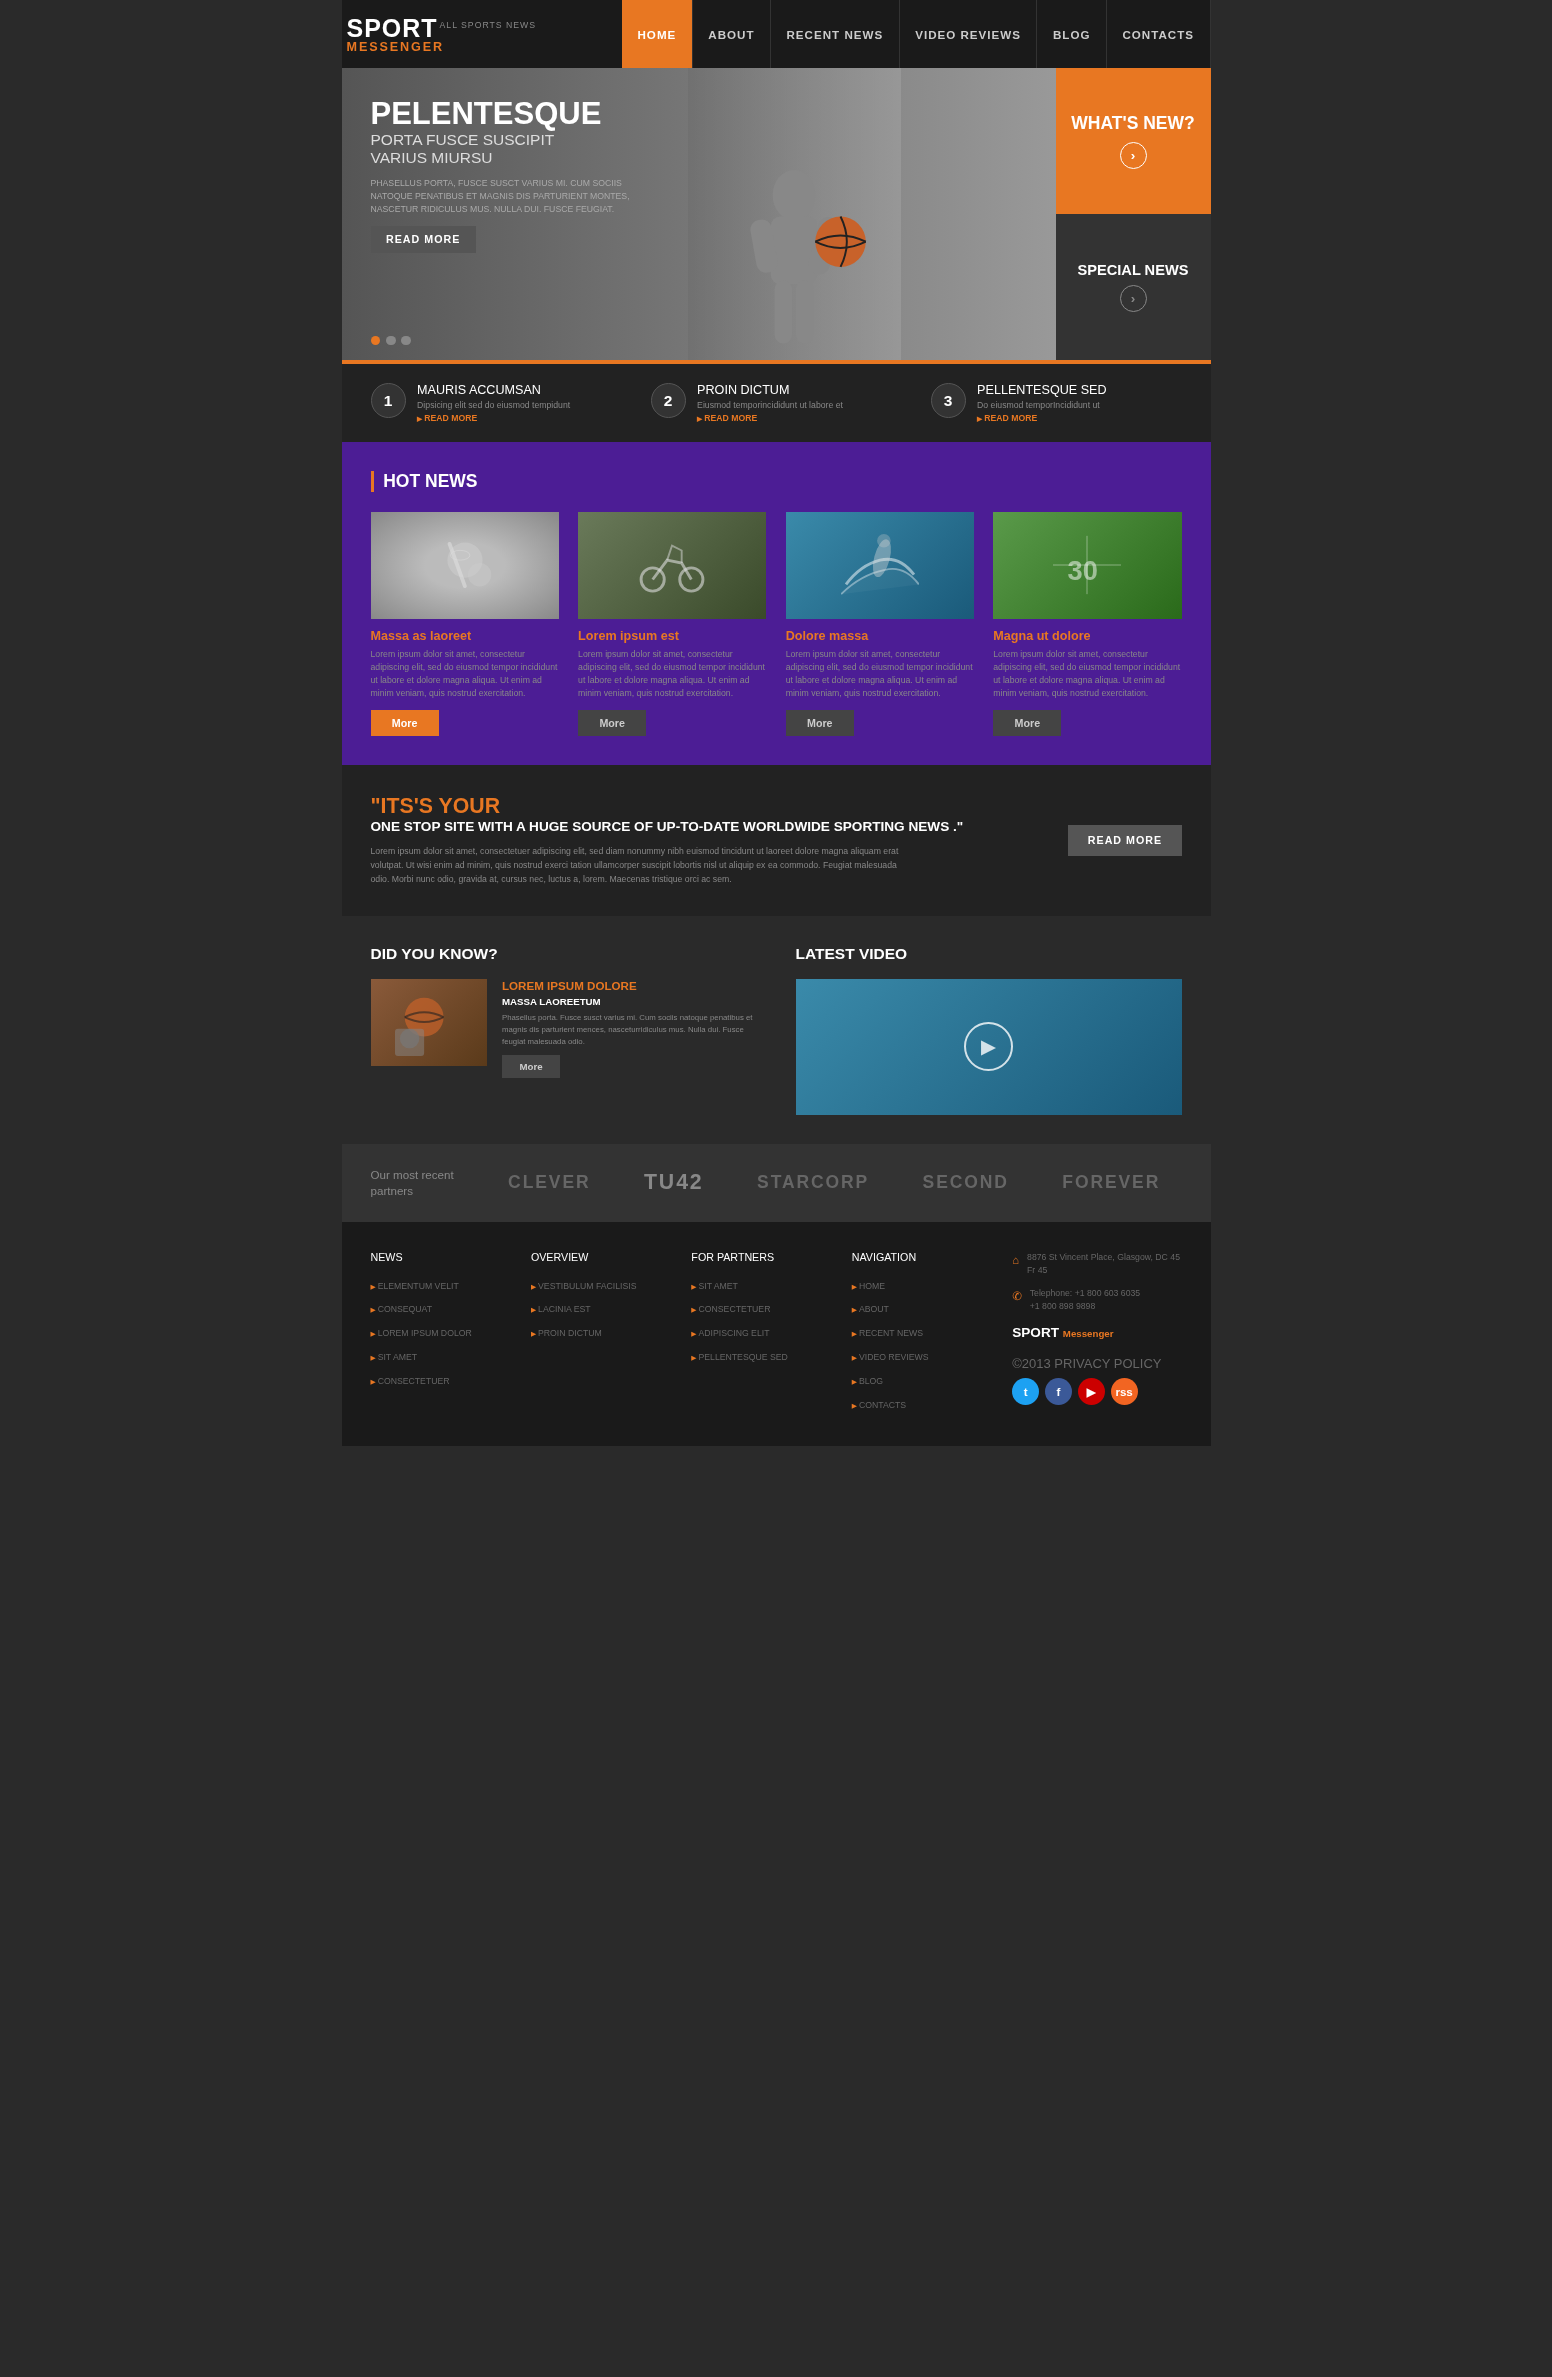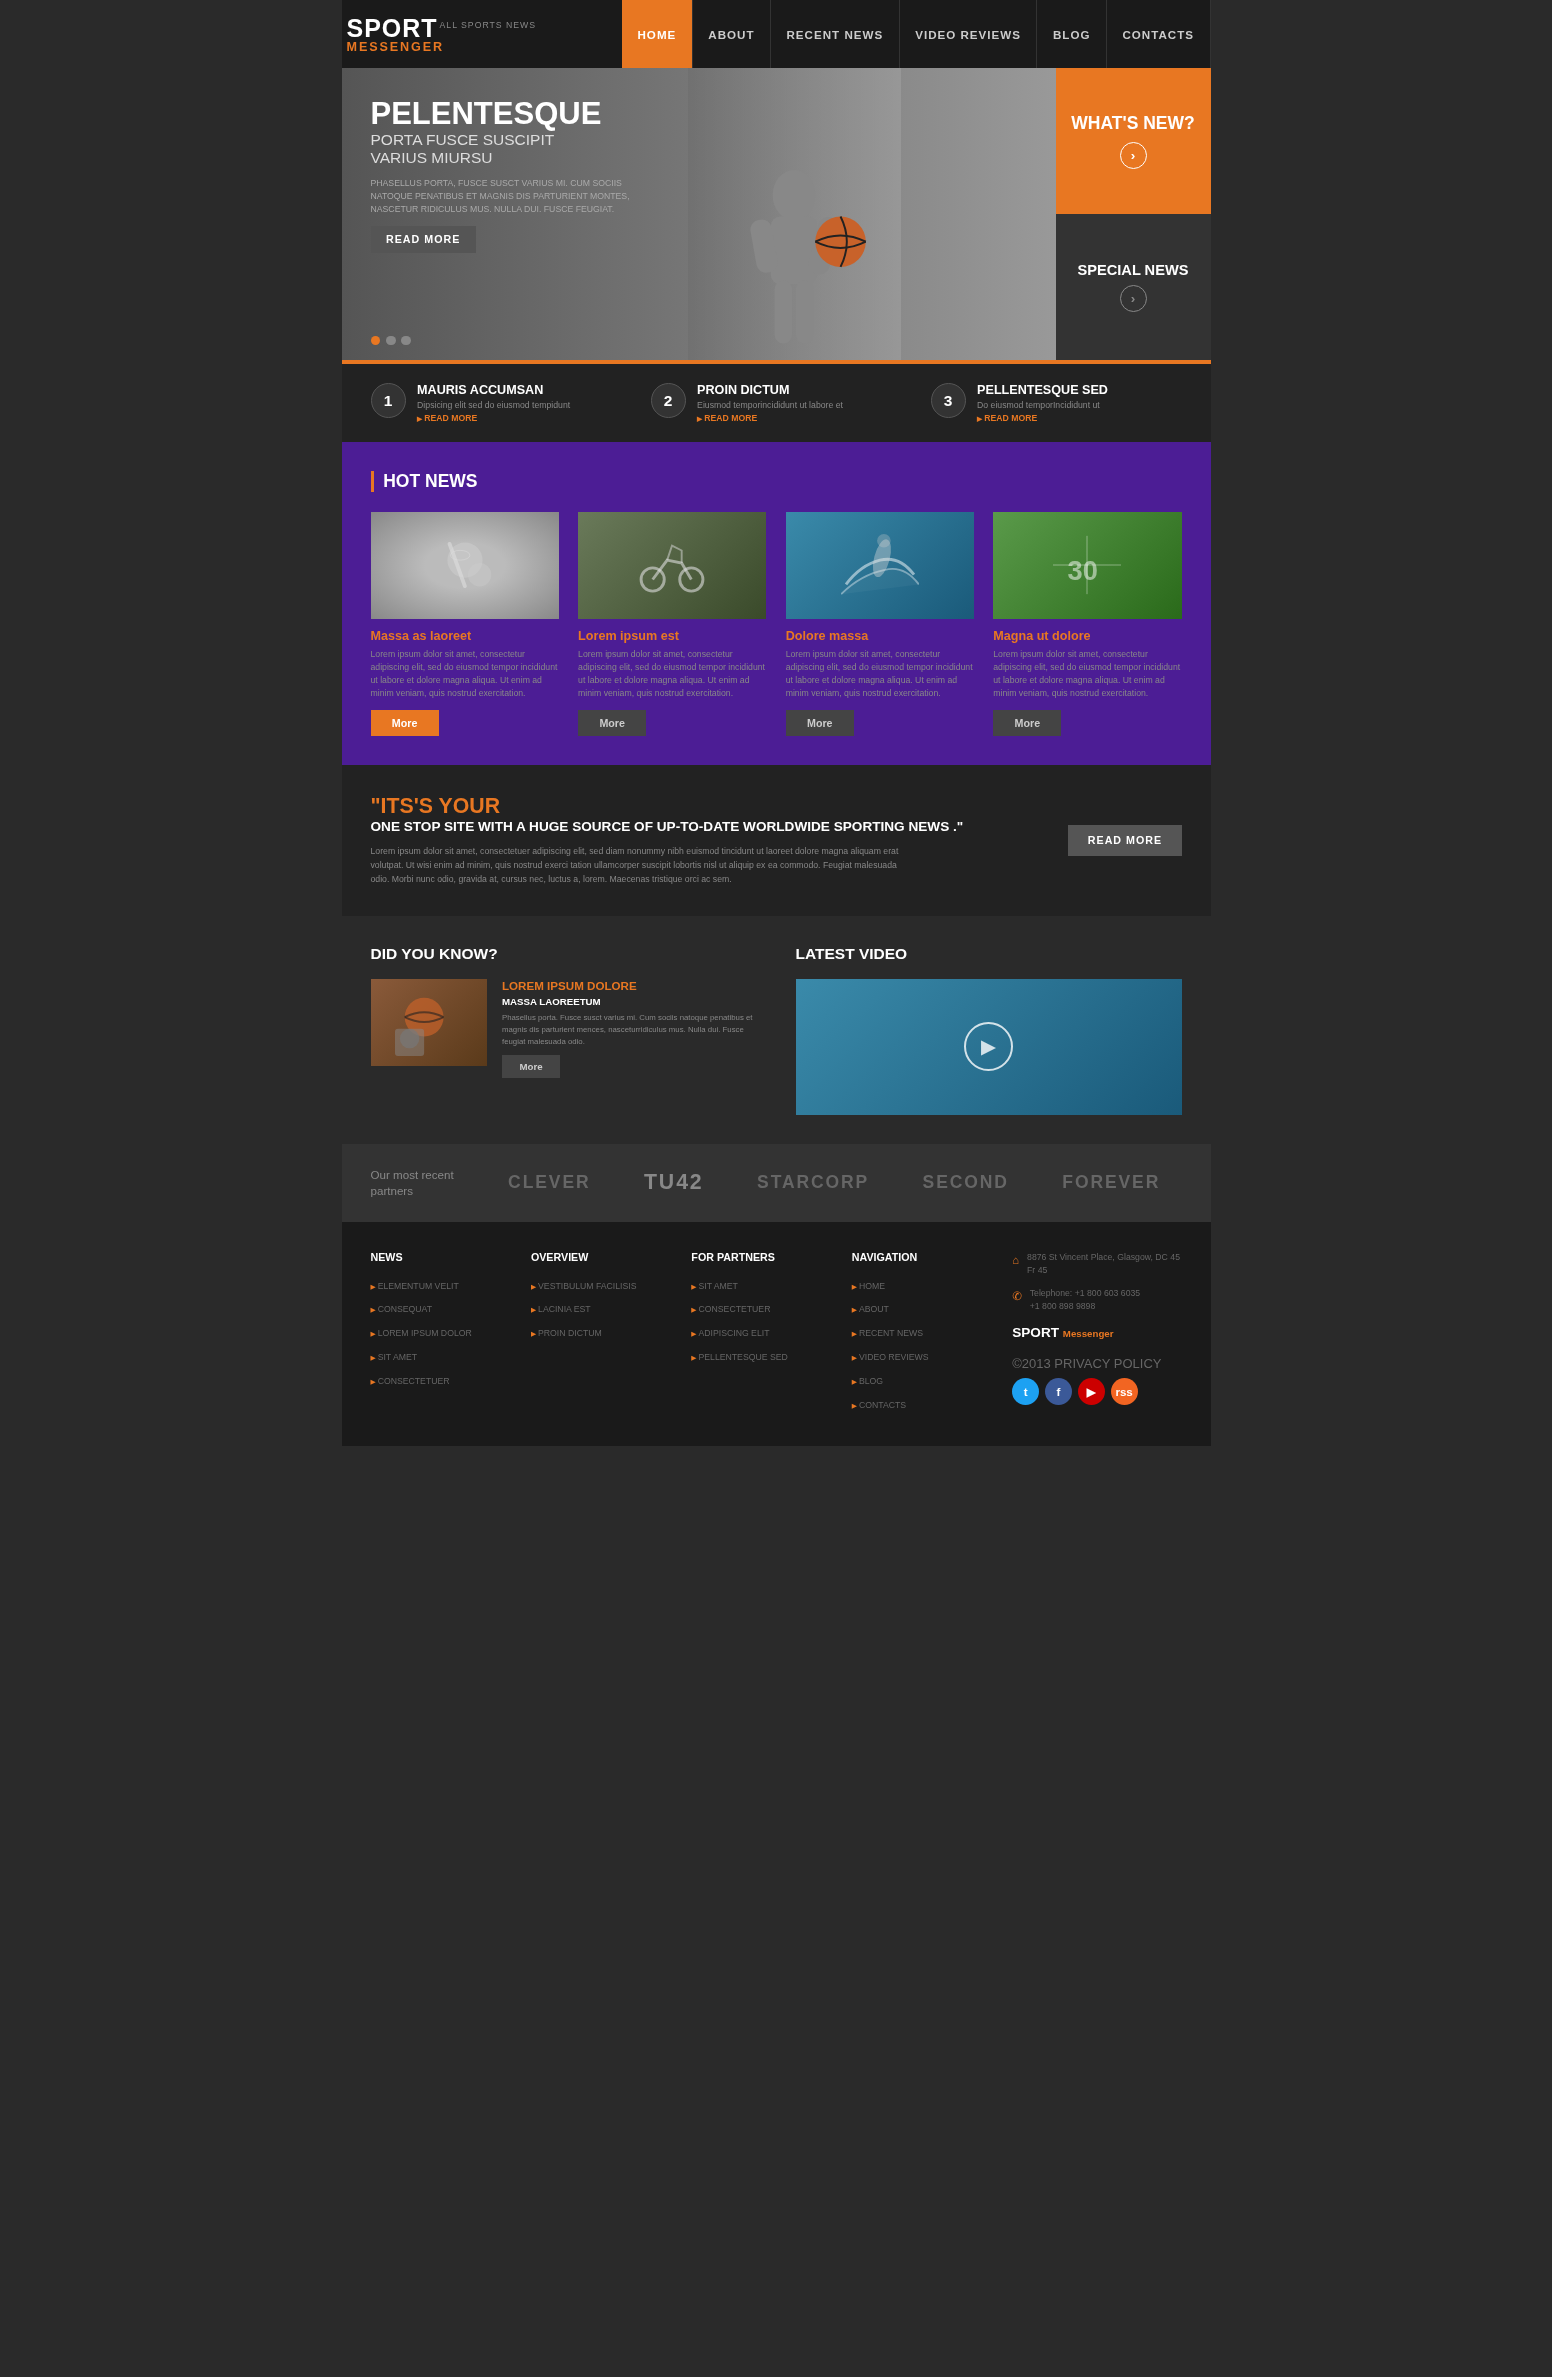--- a/index.html
+++ b/index.html
@@ -31,21 +31,21 @@
     .hero-special { background: #333; flex: 1; display: flex; flex-direction: column; align-items: center; justify-content: center; color: #fff; font-size: 14.6px; font-weight: 900; text-align: center; padding: 9.7px; cursor: pointer; }
     .hero-special .arrow-circle { width: 27px; height: 27px; border-radius: 50%; border: 1.9px solid #888; display: flex; align-items: center; justify-content: center; margin-top: 7.8px; font-size: 13.6px; color: #888; }
 
     
     .orange-bar { height: 3.9px; background: #e87722; }
 
     
     .featured { background: #222; padding: 19.4px 29px; display: flex; gap: 29px; }
     .featured-item { display: flex; align-items: flex-start; gap: 11.6px; flex: 1; }
     .featured-num { width: 35px; height: 35px; border-radius: 50%; background: #333; color: #fff; display: flex; align-items: center; justify-content: center; font-size: 15.5px; font-weight: 900; flex-shrink: 0; border: 1.9px solid #555; }
-    .featured-body .title { color: #fff; font-size: 12.6px; font-weight: 700; text-transform: uppercase; }
+    .featured-body .title { color: #fff; font-size: 12.6px; font-weight: 400; text-transform: uppercase; }
     .featured-body .desc { color: #888; font-size: 8.7px; margin: 2.9px 0; }
     .featured-body .read-more { color: #e87722; font-size: 8.7px; font-weight: bold; text-transform: uppercase; cursor: pointer; }
     .featured-body .read-more::before { content: "▶ "; font-size: 6.8px; }
 
     
     .hot-news { background: #4c1d95; padding: 29px; }
     .section-title { color: #fff; font-size: 17.5px; font-weight: 900; text-transform: uppercase; margin-bottom: 19.4px; border-left: 3.9px solid #e87722; padding-left: 9.7px; }
     .news-grid { display: grid; grid-template-columns: repeat(4, 1fr); gap: 19.4px; }
     .news-card { }
     .news-card-img-placeholder { width: 100%; height: 107px; background: linear-gradient(135deg, #667 0%, #445 100%); }
@@ -75,21 +75,21 @@
     .play-circle { width: 49px; height: 49px; border-radius: 50%; border: 2.9px solid #fff; display: flex; align-items: center; justify-content: center; color: #fff; font-size: 19.4px; opacity: 0.8; }
 
     
     .partners { background: #333; padding: 23px 29px; display: flex; align-items: center; gap: 19.4px; }
     .partners-label { color: #888; font-size: 11.6px; line-height: 1.4; max-width: 97px; }
     .partner-logos { display: flex; align-items: center; gap: 11px; flex: 1; justify-content: space-around; }
     .partner-logo { color: #666; font-size: 17.5px; font-weight: 900; letter-spacing: 1.9px; text-transform: uppercase; }
 
     
     .footer { background: #1a1a1a; padding: 29px; display: grid; grid-template-columns: 1fr 1fr 1fr 1fr 1.2fr; gap: 19.4px; }
-    .footer-col .footer-col-title { color: #fff; font-size: 10.7px; font-weight: 700; text-transform: uppercase; margin-bottom: 11.6px; }
+    .footer-col .footer-col-title { color: #fff; font-size: 10.7px; font-weight: 400; text-transform: uppercase; margin-bottom: 11.6px; }
     .footer-col ul { list-style: none; }
     .footer-col ul li { margin-bottom: 5.8px; }
     .footer-col ul li a { color: #666; font-size: 8.7px; text-decoration: none; }
     .footer-col ul li a::before { content: "▶ "; font-size: 6.8px; color: #e87722; }
     .footer-contact { }
     .footer-address { display: flex; gap: 7.8px; align-items: flex-start; margin-bottom: 9.7px; }
     .footer-address-icon { color: #e87722; font-size: 11.6px; margin-top: 1.9px; }
     .footer-address-text { color: #666; font-size: 8.7px; line-height: 1.5; }
     .footer-phone { display: flex; gap: 7.8px; align-items: flex-start; margin-bottom: 11.6px; }
     .footer-logo-sm { color: #fff; font-size: 13.6px; font-weight: 900; }

